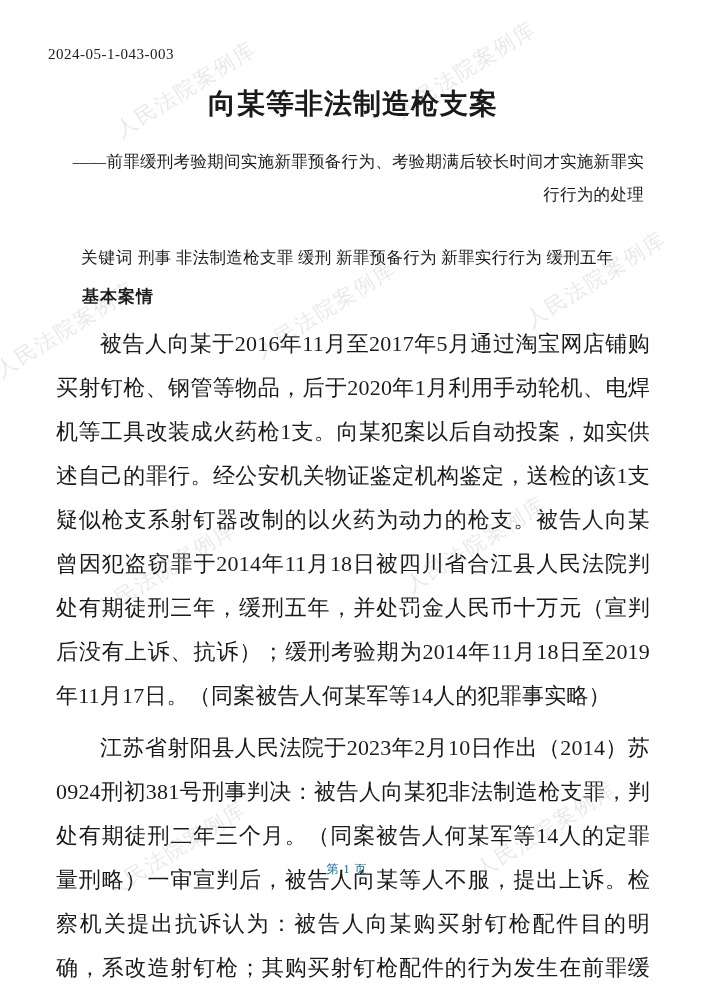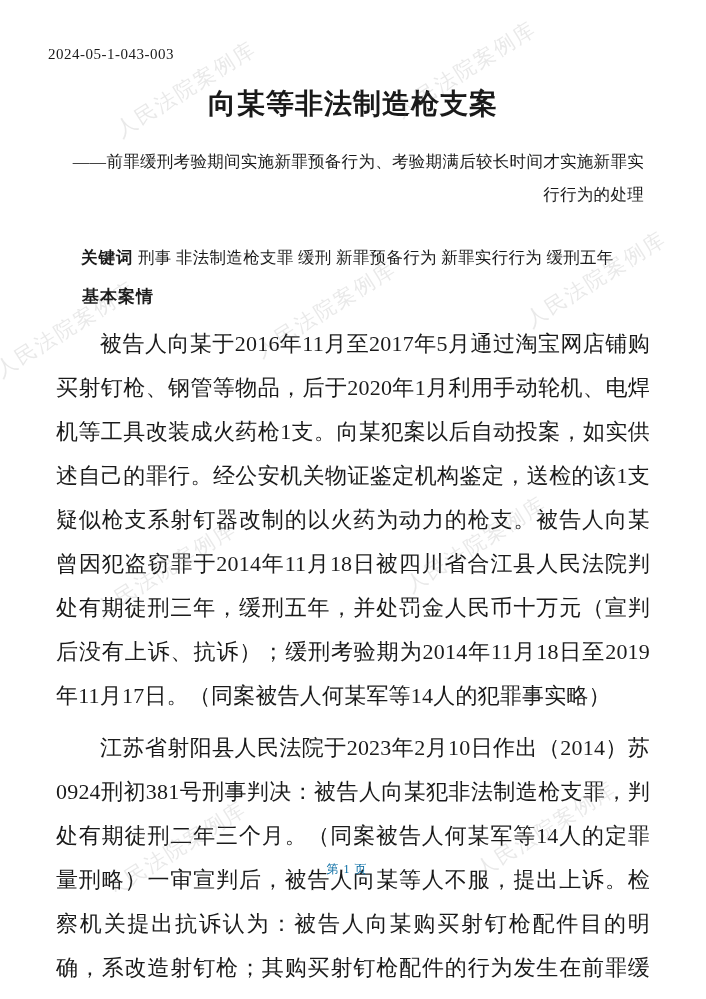--- a/index.html
+++ b/index.html
@@ -67,21 +67,21 @@
   }
 
   .keywords {
     font-size: 16.5px;
     line-height: 2.0;
     text-indent: 2em;
     margin: 0 0 4px 0;
     letter-spacing: 0.3px;
   }
   .keywords b {
-    font-weight: bold;
+    font-weight: normal;
     letter-spacing: 1px;
   }
 
   .section-heading {
     font-size: 17px;
     font-weight: bold;
     text-indent: 2em;
     line-height: 2.0;
     margin: 6px 0 0 0;
     letter-spacing: 1px;

